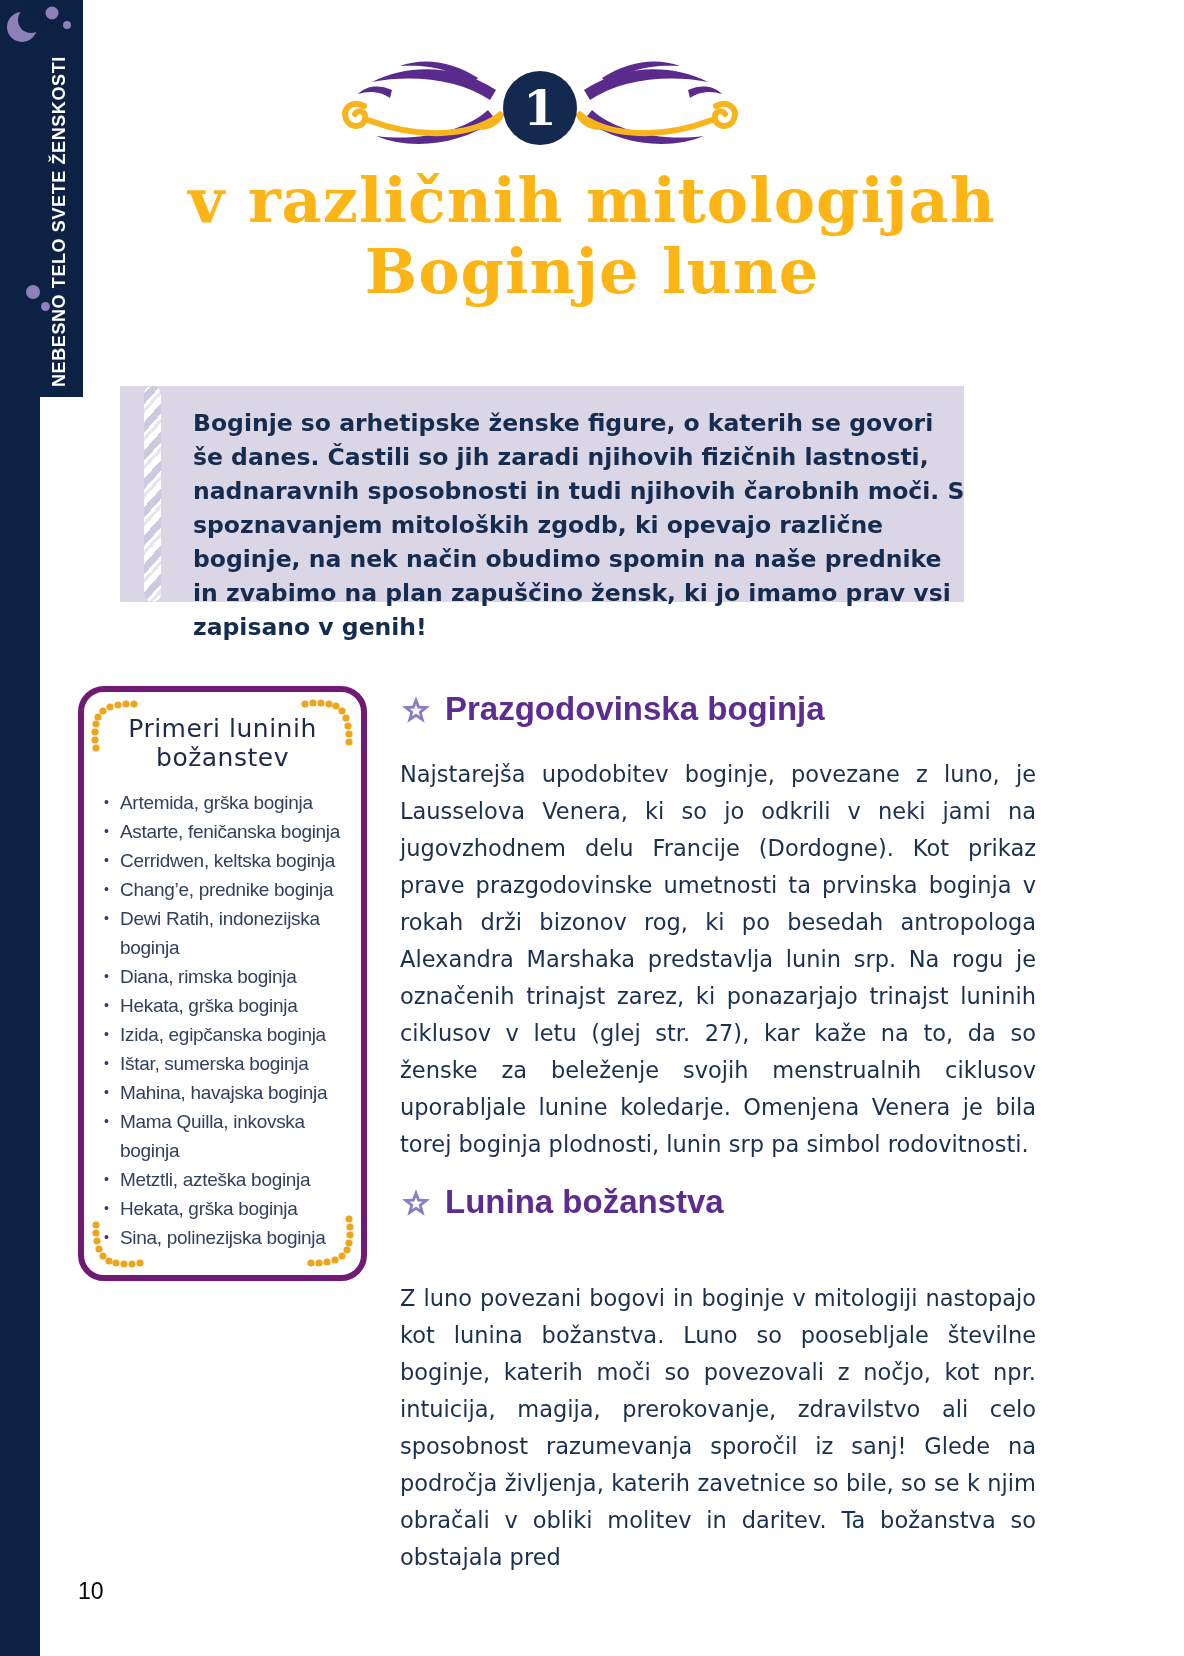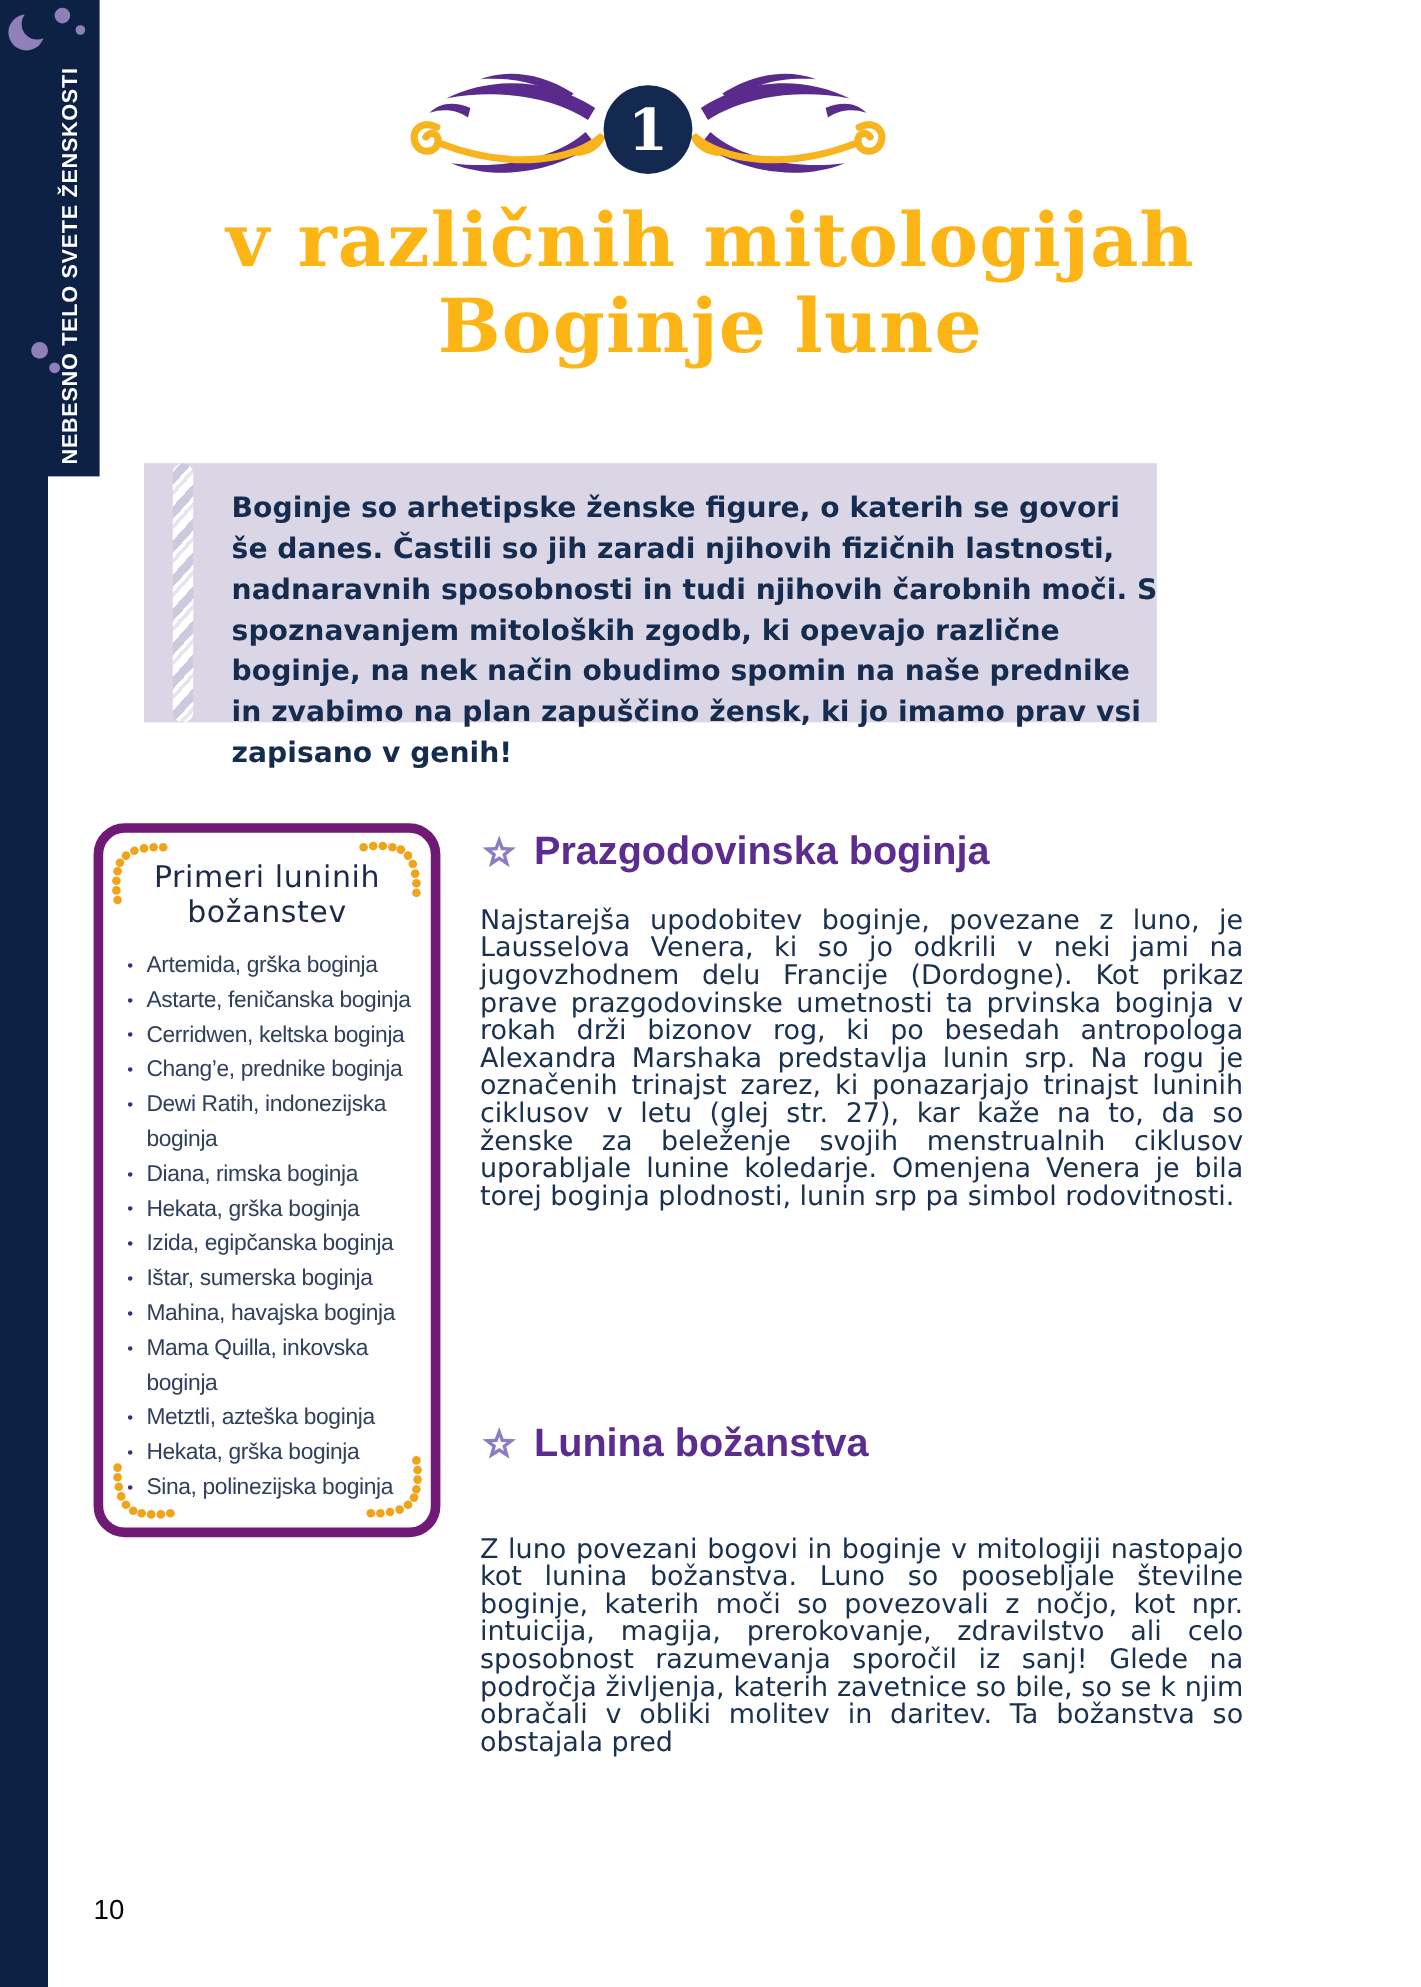--- a/index.html
+++ b/index.html
@@ -26,40 +26,40 @@
 
   
   .intro{position:absolute;left:120px;top:386px;width:844px;height:216px;background:#dbd6e6;}
   .rope{position:absolute;left:24px;top:0;width:17px;height:216px;border-radius:9px;
       background:repeating-linear-gradient(-48deg,#ffffff 0 6px,#e7e3f0 6px 9px,#ffffff 9px 12px,#cfc9df 12px 19px);}
   .intro-text{position:absolute;left:73px;top:20px;width:772px;
       color:#152c4e;font-weight:bold;font-size:23.5px;line-height:34px;}
 
   
   .dbox{position:absolute;left:78px;top:686px;width:289px;height:595px;background:#ffffff;
-      border:8px solid #701a75;border-radius:26px;box-sizing:border-box;}
+      border:6px solid #701a75;border-radius:26px;box-sizing:border-box;}
   .dbox-title{margin-top:22px;text-align:center;color:#1e2a4a;font-size:25px;
       letter-spacing:0.5px;font-family:"DejaVu Sans",sans-serif;}
   .dlist{list-style:none;margin:16px 0 0 0;padding:0 10px 0 20px;
       color:#31415c;font-size:19px;line-height:29px;letter-spacing:-0.3px;
       font-family:"Liberation Sans",sans-serif;}
   .dlist li{display:flex;align-items:flex-start;}
   .dlist .blt{flex:0 0 16px;color:#4b2a7e;font-size:14px;line-height:29px;}
   .corner{position:absolute;}
   .corner.tl{left:4px;top:4px;}
   .corner.tr{right:4px;top:4px;transform:rotate(90deg);}
   .corner.br{right:4px;bottom:4px;transform:rotate(180deg);}
   .corner.bl{left:4px;bottom:4px;transform:rotate(270deg);}
 
   
   .sec-h{position:absolute;left:400px;display:flex;align-items:center;gap:13px;
       color:#5d2c90;font-weight:700;font-size:33px;font-family:"Liberation Sans",sans-serif;justify-content:center;}
   .sec-h .star{flex:0 0 auto;}
   .body-p{position:absolute;left:400px;width:636px;text-align:justify;
-      color:#19304e;font-size:22.5px;line-height:23px;}
+      color:#19304e;font-size:22.5px;line-height:37px;}
   .h1{top:690px;} .p1{top:756px;} .h2{top:1183px;} .p2{top:1280px;}
 
   
   .pagenum{position:absolute;left:78px;top:1578px;color:#000000;font-size:23px;
       font-family:"Liberation Sans",sans-serif;}
 </style>
 </head>
 <body>
 
 <div class="page">

